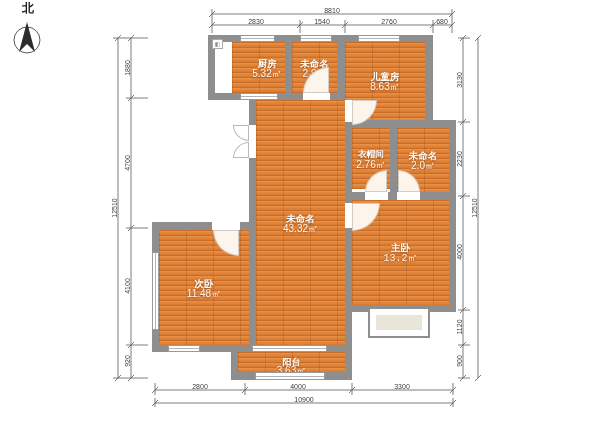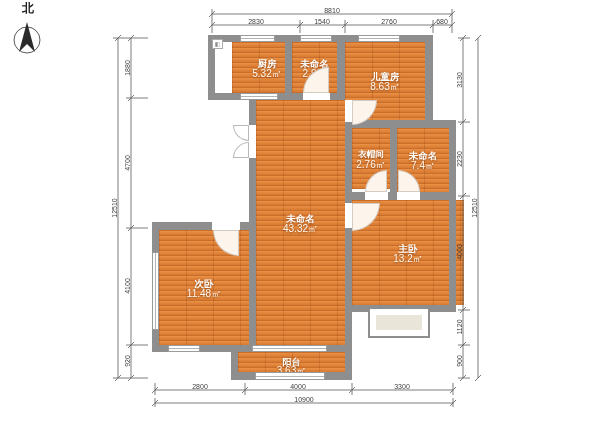--- a/index.html
+++ b/index.html
@@ -67,23 +67,23 @@
   <div class="room" style="left:256px;top:100px;width:89px;height:245px;">
     <span class="room-name">未命名</span>
     <span class="room-area">43.32㎡</span>
   </div>
   <div class="room" style="left:352px;top:128px;width:38px;height:61px;">
     <span class="room-name" style="font-size:8.5px;">衣帽间</span>
     <span class="room-area">2.76㎡</span>
   </div>
   <div class="room" style="left:397px;top:128px;width:52px;height:64px;">
     <span class="room-name">未命名</span>
-    <span class="room-area">7.4㎡</span>
-  </div>
-  <div class="room" style="left:352px;top:200px;width:112px;height:105px;">
+    <span class="room-area">2.0㎡</span>
+  </div>
+  <div class="room" style="left:352px;top:200px;width:97px;height:105px;font-family:Liberation Mono, monospace;">
     <span class="room-name">主卧</span>
     <span class="room-area">13.2㎡</span>
   </div>
   <div class="room" style="left:159px;top:230px;width:90px;height:115px;">
     <span class="room-name">次卧</span>
     <span class="room-area">11.48㎡</span>
   </div>
   <div class="room" style="left:238px;top:352px;width:107px;height:20px;">
     <span class="room-name" style="font-size:9px;line-height:9px;margin-top:8px;">阳台</span>
     <span class="room-area" style="font-size:10px;line-height:8px;">3.63㎡</span>

